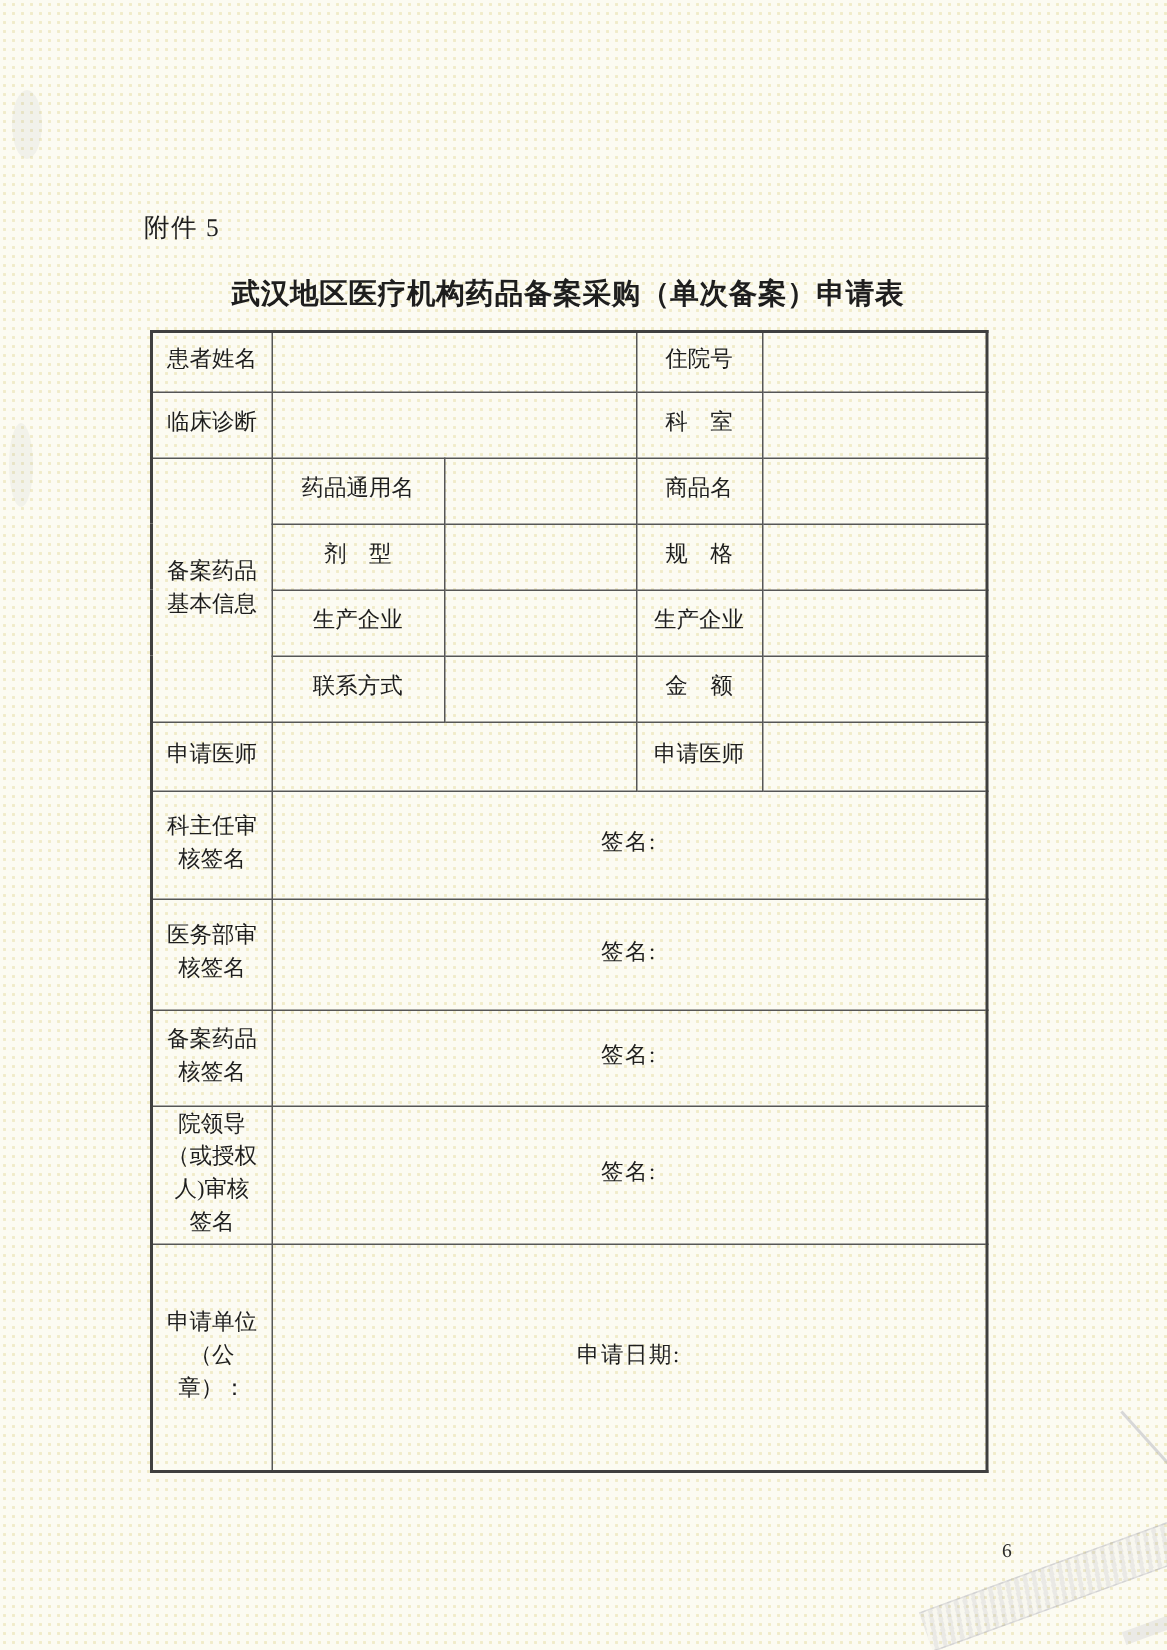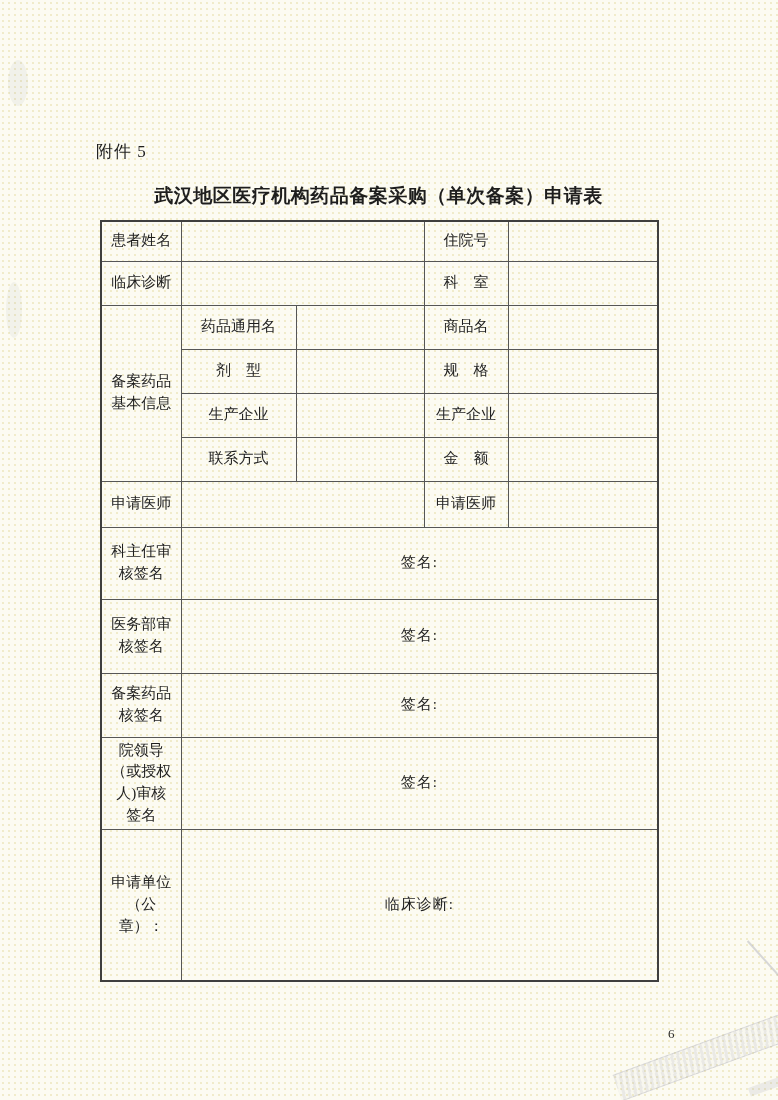--- a/index.html
+++ b/index.html
@@ -202,21 +202,21 @@
       <tr style="height:80px">
         <td>院领导
 （或授权
 人)审核
 签名</td>
         <td colspan="4" class="sig">签名:</td>
       </tr>
       <tr style="height:152px">
         <td>申请单位
 （公章）：</td>
-        <td colspan="4" class="datecell">临床诊断:</td>
+        <td colspan="4" class="datecell">申请日期:</td>
       </tr>
     </tbody>
   </table>
 
   <div class="pagenum">6</div>
 
   <div class="artifact artifact-line"></div>
   <div class="artifact artifact-band"></div>
   <div class="artifact artifact-corner"></div>
   <div class="artifact smudge-a"></div>

